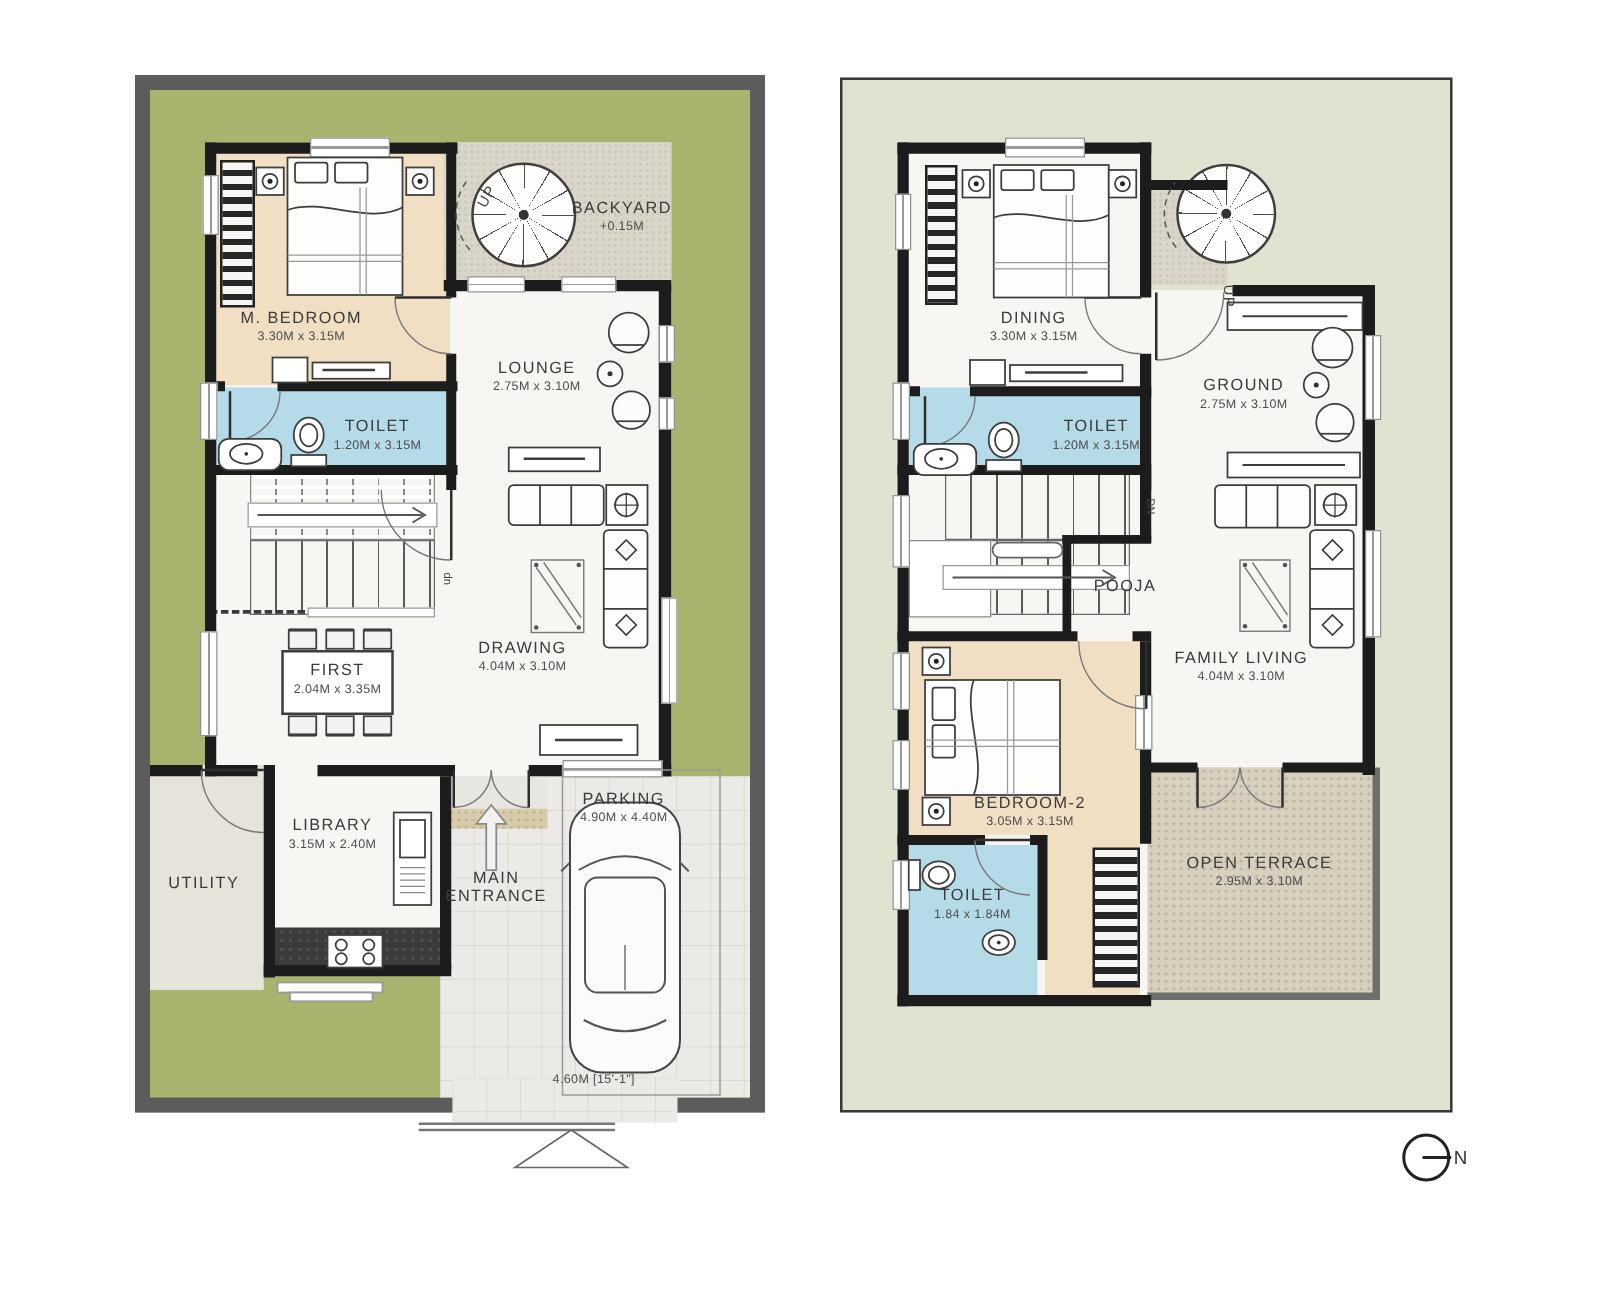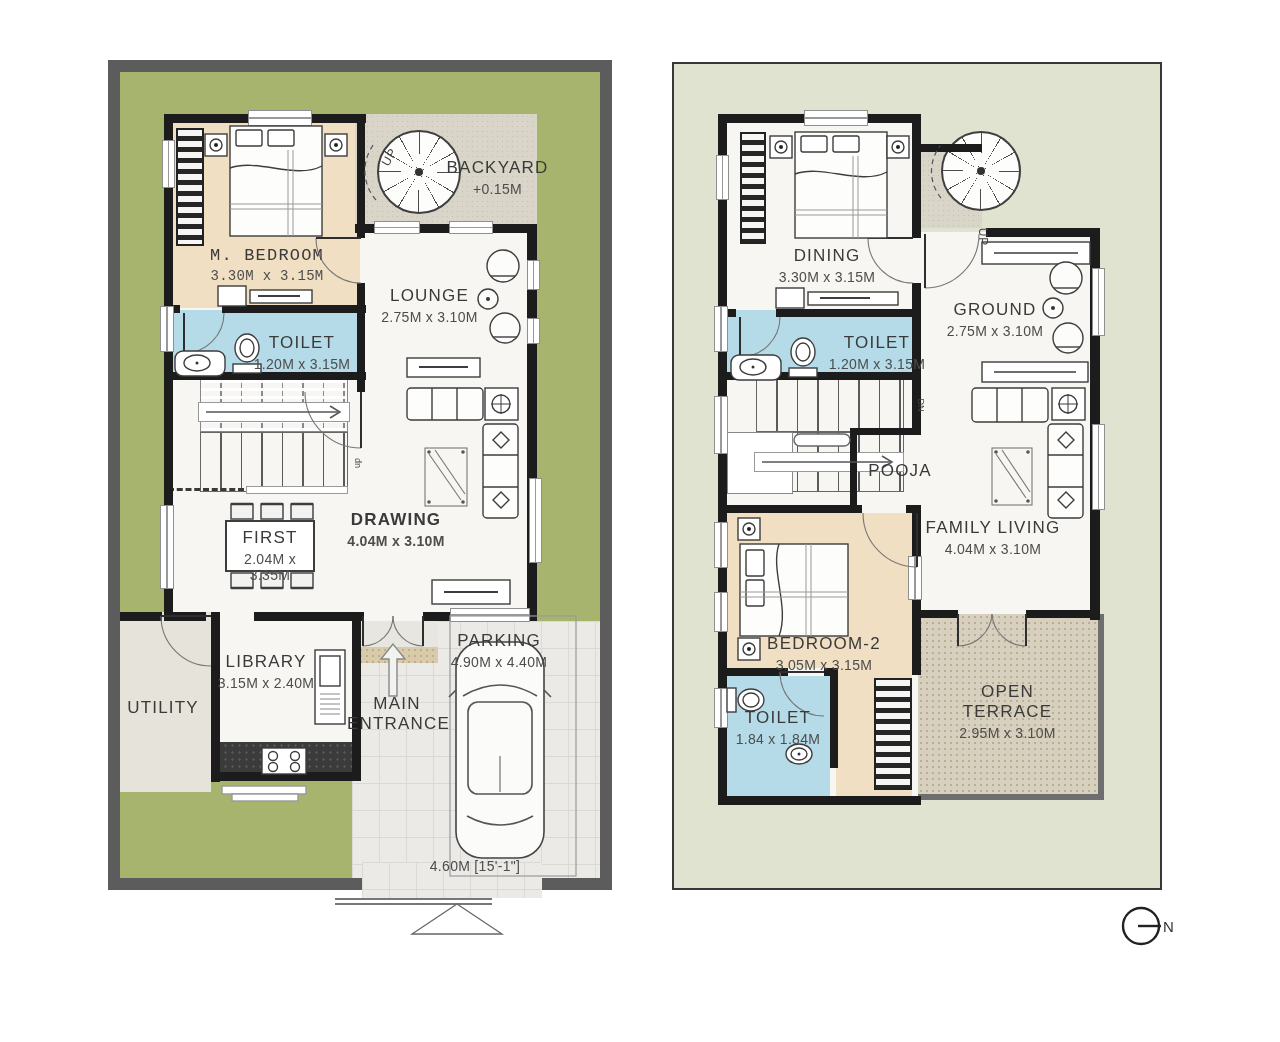--- a/index.html
+++ b/index.html
@@ -24,22 +24,22 @@
          background-size:27px 27px;}
   .speckle{position:absolute;z-index:2;background-color:#d8d0bf;
            background-image:radial-gradient(#b9ad94 1px,transparent 1.3px);background-size:6px 6px;}
   .concrete{position:absolute;z-index:2;background-color:#d9d5c9;
            background-image:radial-gradient(#c4bfae .8px,transparent 1px);background-size:5px 5px;}
   .marble{background-color:#f7f6f3;}
   .spiral{position:absolute;z-index:6;border-radius:50%;border:2px solid #3f3f3f;box-sizing:border-box;
           background-color:#fdfdfc;
           background-image:repeating-conic-gradient(#4d4d4d 0deg 1.6deg,transparent 1.6deg 30deg);}
   .room-label{position:absolute;z-index:40;text-align:center;color:#3a3a3a;}
-  .rname{font-size:17px;letter-spacing:1.2px;}
-  .rdims{font-size:14px;color:#4d4d4d;margin-top:3px;letter-spacing:.3px;}
+  .rname{font-size:13px;letter-spacing:1.2px;}
+  .rdims{font-size:10px;color:#4d4d4d;margin-top:3px;letter-spacing:.3px;}
   .rot{position:absolute;z-index:40;color:#444;white-space:nowrap;}
   .plan-title{position:absolute;z-index:40;text-align:center;font-size:26px;letter-spacing:3px;
               color:#414141;font-weight:400;}
   .white-band{position:absolute;z-index:5;background:#fff;border:1px solid #999;box-sizing:border-box;}
   .dashed-beam{position:absolute;z-index:5;border-top:3px dashed #3a3a3a;}
   .gate-line{position:absolute;z-index:5;background:#fff;border-top:2px solid #777;border-bottom:2px solid #777;box-sizing:border-box;}
   .dining-table{position:absolute;z-index:6;background:#fff;border:2px solid #3d3d3d;box-sizing:border-box;}
   svg.lineart{position:absolute;left:0;top:0;z-index:20;pointer-events:none;}
   .counter-dark{position:absolute;z-index:4;background:#3b3b3b;
       background-image:radial-gradient(#555 1px,transparent 1.2px);background-size:7px 7px;}
@@ -464,37 +464,37 @@
           <circle cx="799" cy="754" r="1.5" fill="#333" stroke="none"></circle>
       </g>
     </g>
 
     <g stroke="#222" stroke-width="2.4">
       <circle cx="1141" cy="926" r="18"></circle>
         <path d="M1138,926 H1161"></path>
     </g>
   </svg>
 
-  <div class="room-label" style="left:209px;top:246px;width:116px;font-family:Liberation Mono, monospace;">
+  <div class="room-label" style="left:183px;top:246px;width:116px;">
     <div class="rname">M. BEDROOM</div>
     <div class="rdims">3.30M x 3.15M</div>
   </div>
   <div class="room-label" style="left:246px;top:333px;width:112px;">
     <div class="rname">TOILET</div>
     <div class="rdims">1.20M x 3.15M</div>
   </div>
   <div class="room-label" style="left:440px;top:158px;width:115px;">
     <div class="rname">BACKYARD</div>
     <div class="rdims">+0.15M</div>
   </div>
   <div class="room-label" style="left:372px;top:286px;width:115px;">
     <div class="rname">LOUNGE</div>
     <div class="rdims">2.75M x 3.10M</div>
   </div>
-  <div class="room-label" style="left:339px;top:510px;width:114px;font-weight:bold;">
+  <div class="room-label" style="left:361px;top:510px;width:114px;">
     <div class="rname">DRAWING</div>
     <div class="rdims">4.04M x 3.10M</div>
   </div>
   <div class="room-label" style="left:225px;top:528px;width:90px;">
     <div class="rname">FIRST</div>
     <div class="rdims">2.04M x 3.35M</div>
   </div>
   <div class="room-label" style="left:209px;top:652px;width:114px;">
     <div class="rname">LIBRARY</div>
     <div class="rdims">3.15M x 2.40M</div>

